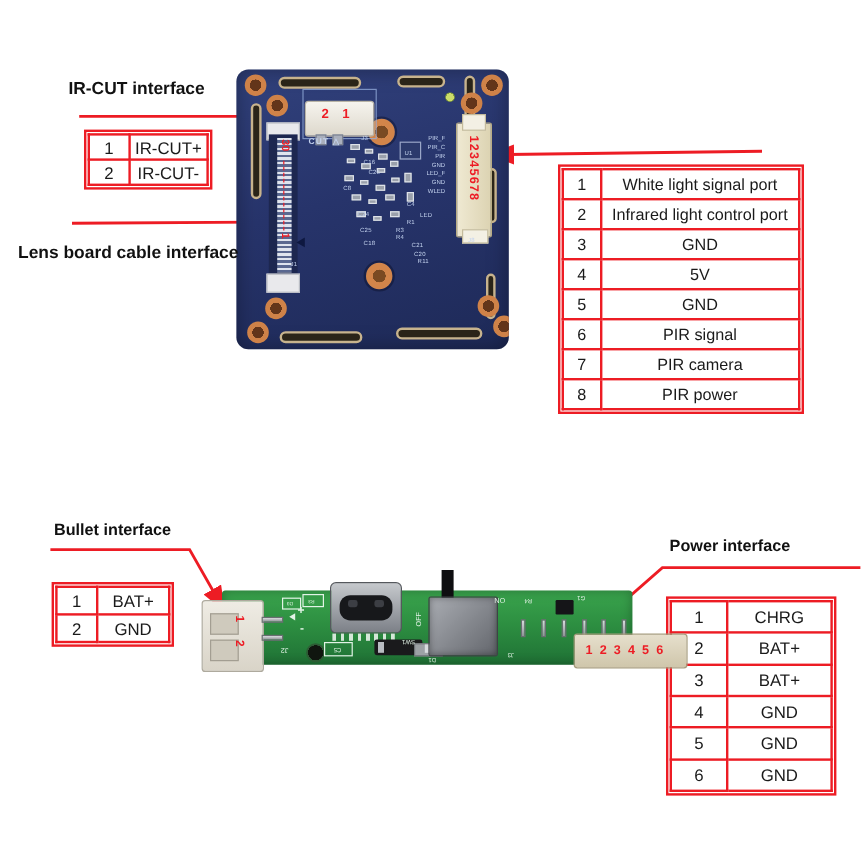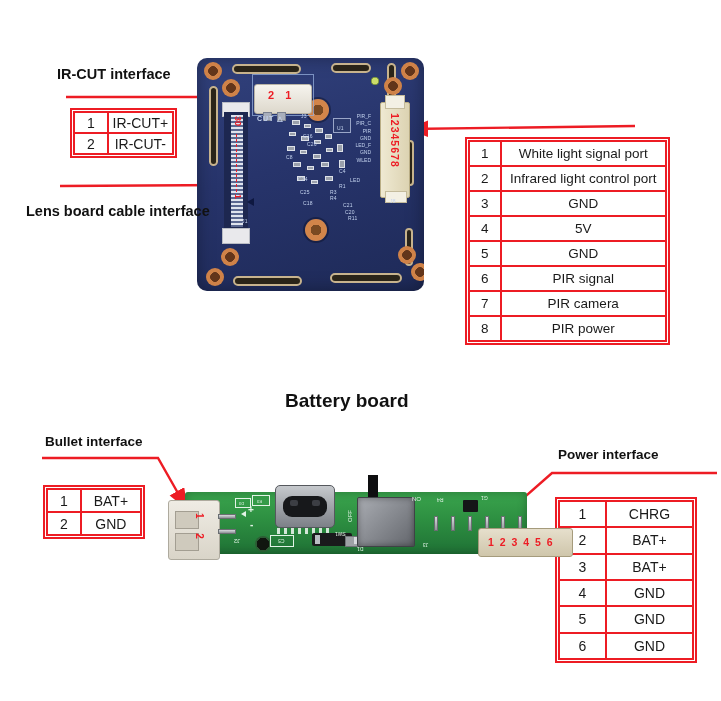--- a/index.html
+++ b/index.html
@@ -170,21 +170,21 @@
             <td>1</td>
             <td>IR-CUT+</td>
           </tr>
           <tr>
             <td>2</td>
             <td>IR-CUT-</td>
           </tr>
         </tbody>
     </table>
   </div>
-  <div class="lbl" style="left:26px;top:203px;font-size:14.5px;">Lens board cable interface</div>
+  <div class="lbl" style="left:15px;top:203px;font-size:14.5px;">Lens board cable interface</div>
 
   <div class="tblwrap t13" style="left:465px;top:137px;width:205px;height:208px;">
     <table>
         <colgroup>
           <col style="width:16%">
           <col>
         </colgroup>
       <tbody>
           <tr>
             <td>1</td>
@@ -215,21 +215,20 @@
             <td>PIR camera</td>
           </tr>
           <tr>
             <td>8</td>
             <td>PIR power</td>
           </tr>
         </tbody>
     </table>
   </div>
 
-  <div class="lbl" style="left:285px;top:390px;font-size:19px;">Battery board</div>
 
   <div class="lbl" style="left:45px;top:434px;font-size:13.5px;">Bullet interface</div>
   <div class="tblwrap t14" style="left:43px;top:485px;width:102px;height:54px;">
     <table>
         <colgroup>
           <col style="width:36%">
           <col>
         </colgroup>
       <tbody>
           <tr>

